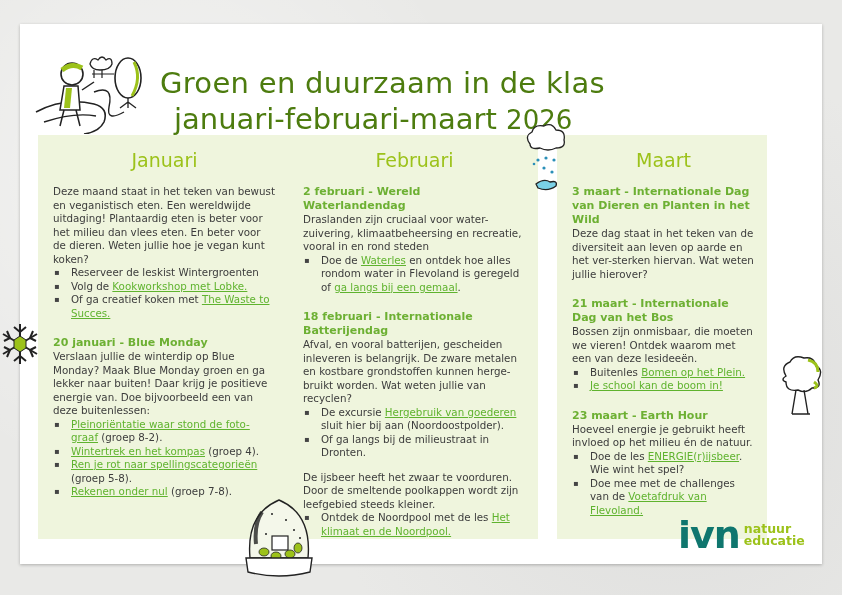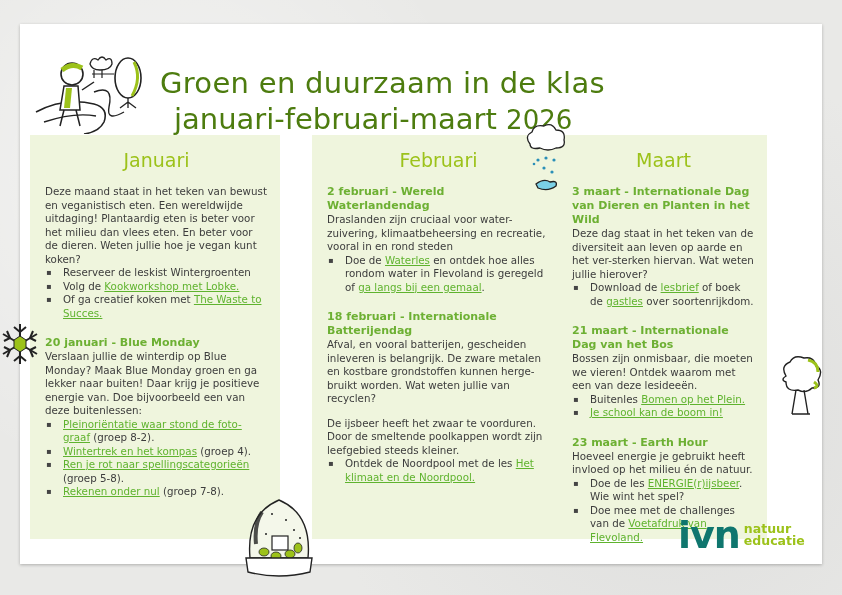--- a/index.html
+++ b/index.html
@@ -23,22 +23,22 @@
   }
   .title .l1 { font-size:29px; letter-spacing:0.3px; white-space:nowrap; }
   .title .l2 { font-size:29px; margin-left:14px; white-space:nowrap; }
   .title .year { font-size:26px; }
 
   .col {
     position:absolute; top:135px; background:#eff5dd;
     box-sizing:border-box; padding:8px 12px 0 15px;
     font-size:10.3px; color:#3c3c3c; line-height:13.5px;
   }
-  .col.jan { left:30px; width:250px; height:404px; }
-  .col.feb { left:312px; width:250px; height:404px; }
+  .col.jan { left:38px; width:250px; height:404px; }
+  .col.feb { left:288px; width:250px; height:404px; }
   .col.mar { left:557px; width:210px; height:404px; }
 
   .month {
     text-align:center; color:#9cc21a; font-size:19px; font-weight:normal;
     margin:6px 0 14px 0; line-height:22px;
   }
   .ev-title { color:#6db033; font-weight:bold; font-size:11px; line-height:14px; }
   .ev { margin-bottom:11px; }
   .ev p { margin:0; }
   ul { margin:0; padding:0 0 0 18px; list-style:none; }
@@ -107,37 +107,38 @@
   <div class="ev">
     <div class="ev-title">2 februari - Wereld Waterlandendag</div>
     <p>Draslanden zijn cruciaal voor water-zuivering, klimaatbeheersing en recreatie, vooral in en rond steden</p>
     <ul>
       <li><span>Doe de </span><a>Waterles</a><span> en ontdek hoe alles rondom water in Flevoland is geregeld of </span><a>ga langs bij een gemaal</a><span>.</span></li>
     </ul>
   </div>
   <div class="ev" style="margin-top:16px">
     <div class="ev-title">18 februari - Internationale Batterijendag</div>
     <p>Afval, en vooral batterijen, gescheiden inleveren is belangrijk. De zware metalen en kostbare grondstoffen kunnen herge-bruikt worden. Wat weten jullie van recyclen?</p>
+    <ul>
+      <li><span>De excursie </span><a>Hergebruik van goederen</a><span> sluit hier bij aan (Noordoostpolder).</span></li>
+      <li><span>Of ga langs bij de milieustraat in Dronten.</span></li>
+    </ul>
   </div>
   <div class="ev">
     <p>De ijsbeer heeft het zwaar te voorduren. Door de smeltende poolkappen wordt zijn leefgebied steeds kleiner.</p>
     <ul>
       <li><span>Ontdek de Noordpool met de les </span><a>Het klimaat en de Noordpool.</a></li>
     </ul>
   </div>
 </div>
 
 <div class="col mar">
   <div class="month">Maart</div>
   <div class="ev">
     <div class="ev-title">3 maart - Internationale Dag van Dieren en Planten in het Wild</div>
     <p>Deze dag staat in het teken van de diversiteit aan leven op aarde en het ver-sterken hiervan. Wat weten jullie hierover?</p>
-    <ul>
-      <li><span>Download de </span><a>lesbrief</a><span> of boek de </span><a>gastles</a><span> over soortenrijkdom.</span></li>
-    </ul>
   </div>
   <div class="ev" style="margin-top:16px">
     <div class="ev-title">21 maart - Internationale Dag van het Bos</div>
     <p>Bossen zijn onmisbaar, die moeten we vieren! Ontdek waarom met een van deze lesideeën.</p>
     <ul>
       <li><span>Buitenles </span><a>Bomen op het Plein.</a></li>
       <li><a>Je school kan de boom in!</a></li>
     </ul>
   </div>
   <div class="ev" style="margin-top:16px">

